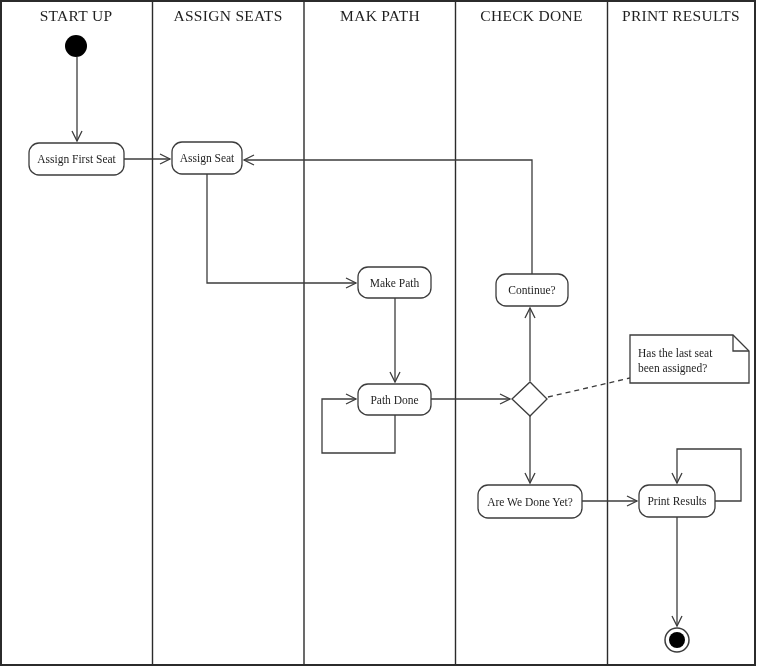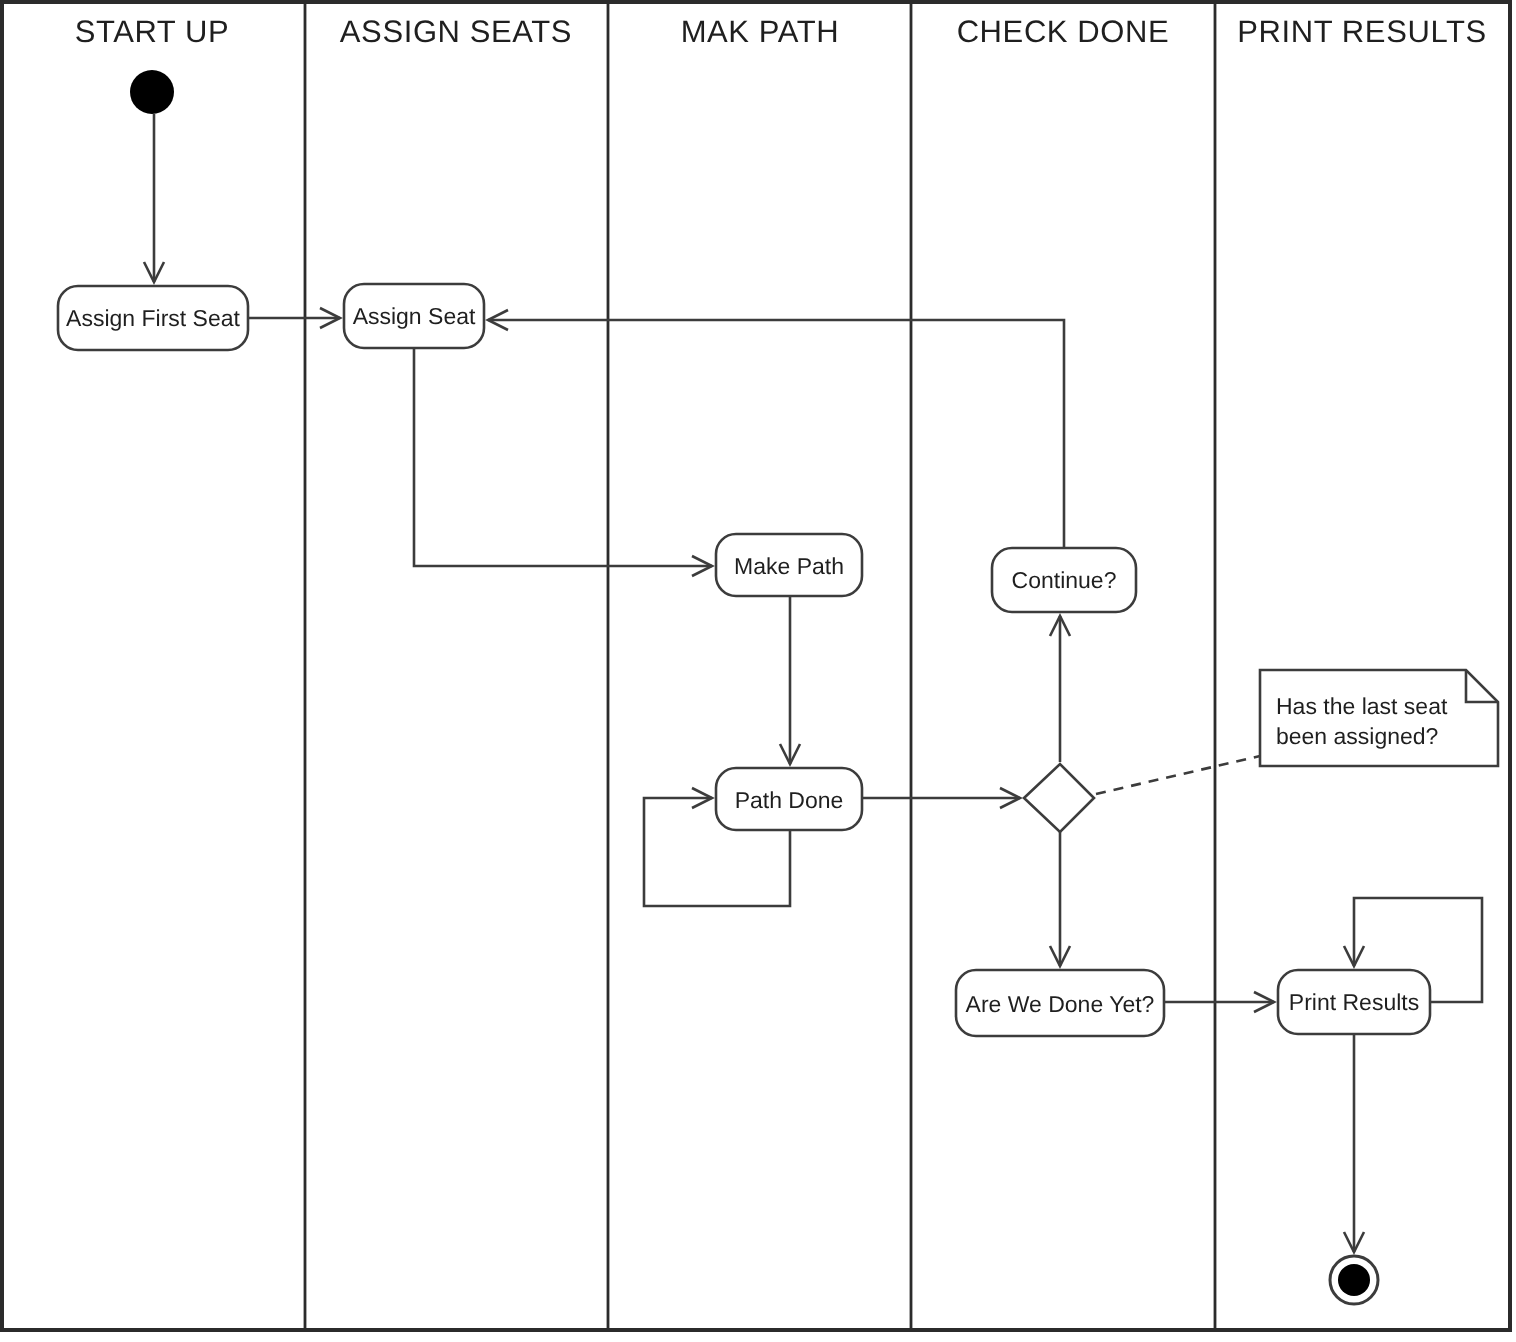--- a/index.html
+++ b/index.html
@@ -4,21 +4,21 @@
 <style>
   :root{
     --line:#3c3c3c;
     --border:#2b2b2b;
     --text:#1f1f1f;
     --node-fill:#ffffff;
     --bg:#ffffff;
   }
   html,body{margin:0;padding:0;background:var(--bg);}
   body{width:758px;height:671px;overflow:hidden;}
-  .stage{position:relative;width:758px;height:671px;font-family:Liberation Sans, sans-serif;}
+  .stage{position:relative;width:758px;height:671px;font-family:Liberation Serif, serif;}
   svg{display:block;}
   .frame{stroke:var(--border);stroke-width:2;fill:none;}
   .lane-line{stroke:var(--border);stroke-width:1.4;fill:none;}
   .node{fill:var(--node-fill);stroke:var(--line);stroke-width:1.3;}
   .edge{stroke:var(--line);stroke-width:1.3;fill:none;}
   .edge.dashed{stroke-dasharray:5 4;}
   .lane-title{font-size:15.5px;fill:var(--text);text-anchor:middle;letter-spacing:.3px;}
   .node-label{font-size:11.5px;fill:var(--text);text-anchor:middle;}
   .note-text{font-size:11.5px;fill:var(--text);}
   .start-fill{fill:#000;stroke:none;}

